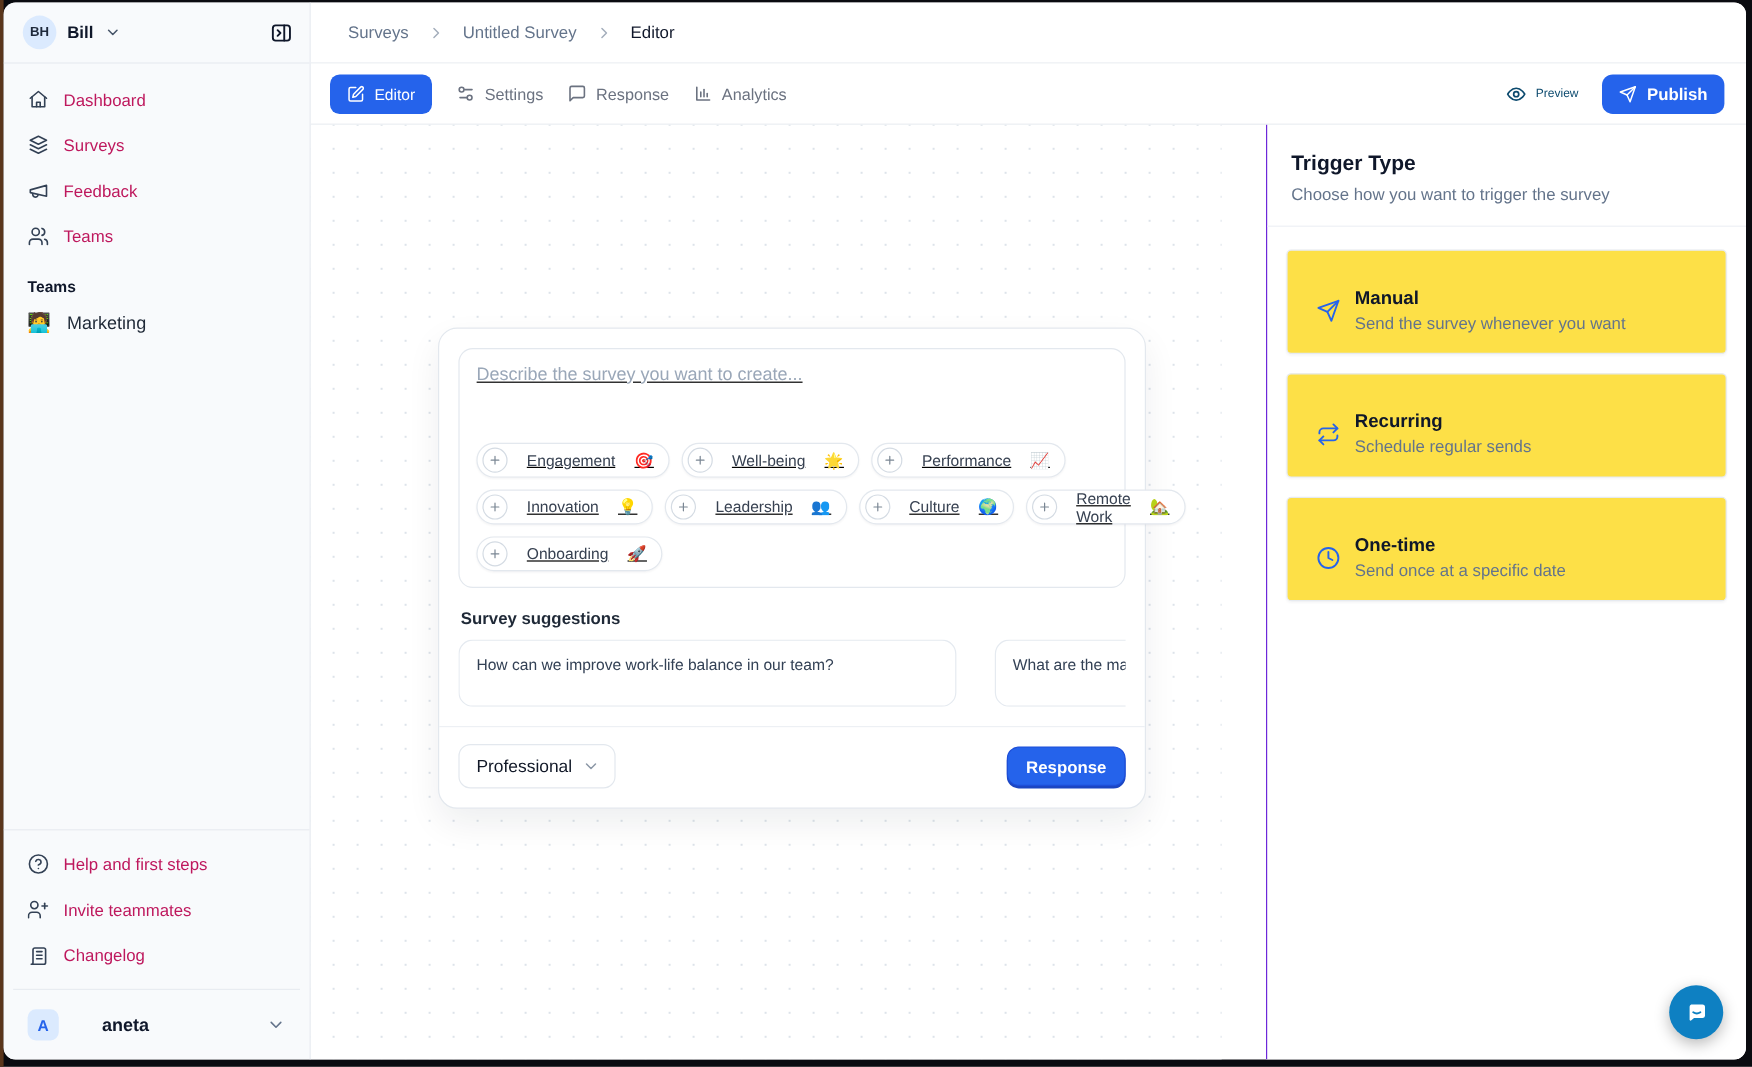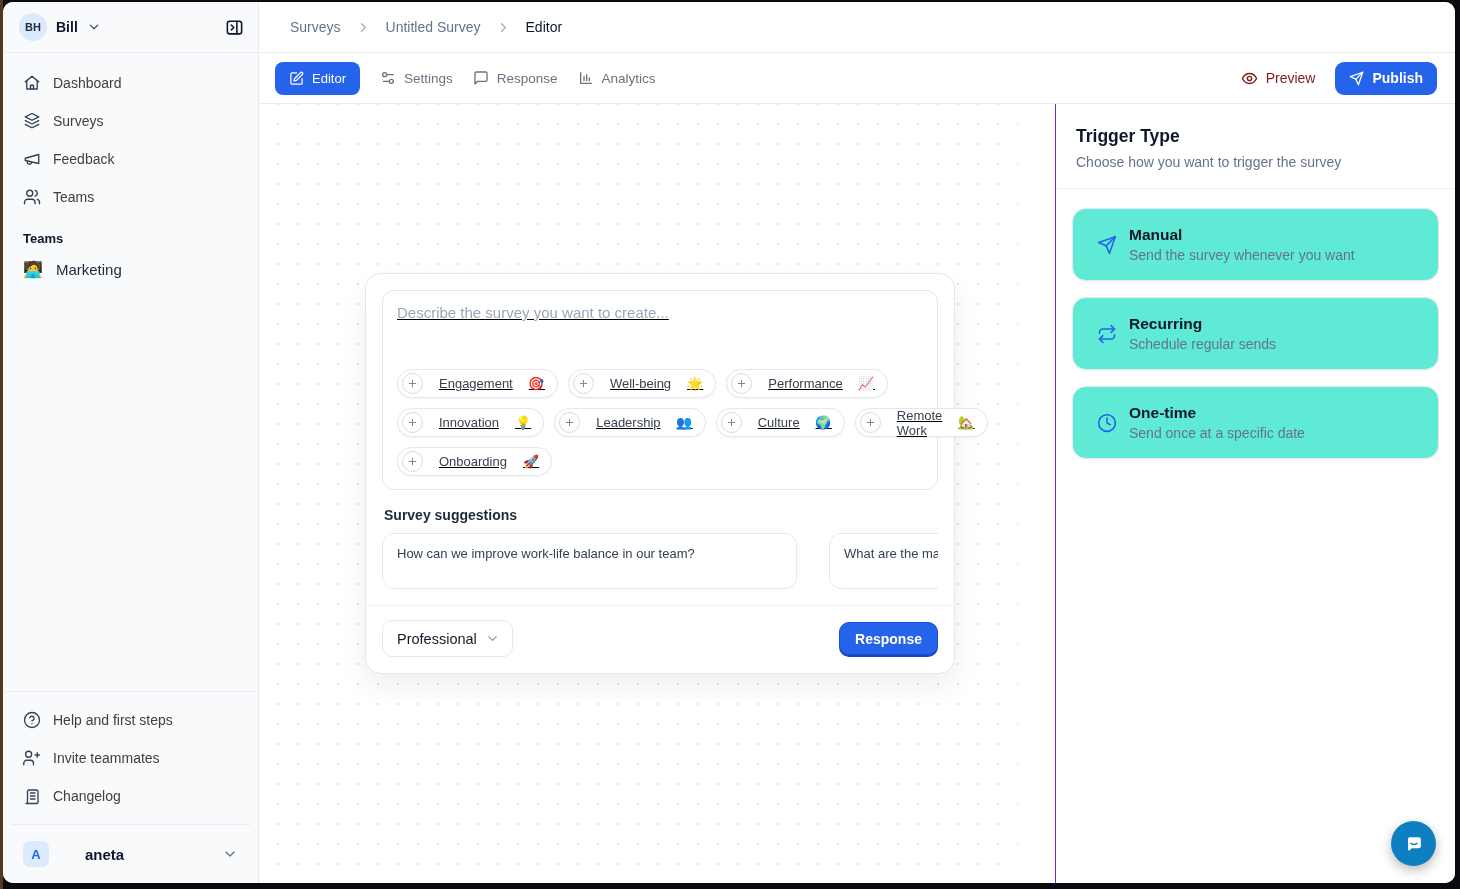--- a/index.html
+++ b/index.html
@@ -8,21 +8,21 @@
   .frame-left { position:absolute; left:0; top:0; width:3px; height:889px; background:#5a361c; }
   .app { position:absolute; left:3px; top:2px; width:1452px; height:881px; background:#fff; border-radius:10px; overflow:hidden; display:flex; }
 
   
   .sidebar { width:256px; background:#f8fafc; border-right:1px solid #e5e9ef; display:flex; flex-direction:column; flex-shrink:0; }
   .sb-head { height:51px; border-bottom:1px solid #e8ecf1; display:flex; align-items:center; padding:0 14px 0 16px; gap:9px; }
   .ws-avatar { width:28px; height:28px; border-radius:50%; background:#dbeafe; color:#1e293b; font-size:11px; font-weight:700; display:flex; align-items:center; justify-content:center; }
   .ws-name { font-size:14px; font-weight:700; color:#0f172a; }
   .sb-toggle { margin-left:auto; color:#0f172a; display:flex; cursor:pointer; }
   .sb-nav { padding:12px 12px 0; display:flex; flex-direction:column; gap:2px; }
-  .sb-item { height:36px; border-radius:8px; display:flex; align-items:center; gap:12px; padding:0 8px; color:#404040; font-size:14px; font-weight:500; cursor:pointer; }
+  .sb-item { height:36px; border-radius:8px; display:flex; align-items:center; gap:12px; padding:0 8px; color:#be185d; font-size:14px; font-weight:500; cursor:pointer; }
   .sb-item .ic { color:#334155; display:flex; }
   .sb-section { margin:16px 8px 6px 20px; font-size:13px; font-weight:700; color:#0f172a; }
   .team-item { height:34px; display:flex; align-items:center; padding:0 8px 0 20px; gap:13px; font-size:15px; font-weight:500; color:#1f2937; cursor:pointer; }
   .team-emoji { font-size:16px; }
   .sb-bottom { margin-top:auto; border-top:1px solid #e8ecf1; padding:10px 12px 8px; display:flex; flex-direction:column; gap:2px; }
   .sb-divider { border-top:1px solid #e8ecf1; margin:8px -4px 6px; }
   .user-row { height:42px; display:flex; align-items:center; gap:11px; padding:0 8px; cursor:pointer; }
   .user-avatar { width:26px; height:26px; border-radius:7px; background:#dbeafe; color:#2563eb; font-size:13px; font-weight:700; display:flex; align-items:center; justify-content:center; }
   .user-name { font-size:15px; font-weight:700; color:#0f172a;margin-left:25px; }
   .user-chevron { margin-left:auto; color:#64748b; display:flex; }
@@ -31,21 +31,21 @@
   .main { flex:1; display:flex; flex-direction:column; min-width:0; }
   .top-header { height:51px; border-bottom:1px solid #e8ecf1; display:flex; align-items:center; padding-left:31px; gap:15px; background:#fff; }
   .crumb { font-size:14px; color:#64748b; cursor:pointer; }
   .crumb.current { color:#0f172a; font-weight:500; cursor:default; }
   .crumb-sep { color:#a3adbb; display:flex; }
 
   .toolbar { height:51px; border-bottom:1px solid #e8ecf1; display:flex; align-items:center; padding:0 18px 0 16px; gap:20px; background:#fff; }
   .tab { display:flex; align-items:center; gap:8px; font-size:13.5px; color:#6b7280; font-weight:500; cursor:pointer; }
   .tab.active { background:#2563eb; color:#fff; height:33px; padding:0 14px; border-radius:8px; font-size:13px; }
   .toolbar-right { margin-left:auto; display:flex; align-items:center; gap:20px; }
-  .preview-btn { display:flex; align-items:center; gap:8px; font-size:14px; font-weight:500; color:#7f1d1d; cursor:pointer; }
+  .preview-btn { display:flex; align-items:center; gap:8px; font-size:10px; font-weight:500; color:#0c4a6e; cursor:pointer; }
   .publish-btn { height:33px; padding:0 14px; background:#2563eb; border:none; border-radius:9px; color:#fff; font-size:14px; font-weight:600; display:flex; align-items:center; gap:8px; cursor:pointer; font-family:inherit; }
 
   .content { flex:1; display:flex; min-height:0; }
   .canvas { flex:1; position:relative; background:#fff;
     background-image:radial-gradient(#dde3ea 1.15px, transparent 1.25px);
     background-size:20px 20px; background-position:9px 10px; }
 
   
   .composer { position:absolute; left:106px; top:169px; width:590px; background:#fff; border:1px solid #e3e8ee; border-radius:16px; box-shadow:0 12px 28px rgba(15,23,42,.07); padding:16px; }
   .prompt-box { border:1px solid #e3e8ee; border-radius:12px; height:200px; padding:13px 14px 13px; display:flex; flex-direction:column; background:#fff;text-decoration:underline; }
@@ -65,21 +65,21 @@
   .tone-select { height:37px; width:131px; border:1px solid #e3e8ee; border-radius:10px; background:#fff; display:flex; align-items:center; justify-content:space-between; padding:0 12px 0 14px; font-size:14.5px; font-weight:500; color:#111827; cursor:pointer; }
   .tone-select .ic { color:#8b97a6; display:flex; }
   .generate-btn { height:33px; padding:0 15px; background:#2563eb; border:1px solid #1d4ed8; box-shadow:0 2px 0 #1b46c2; border-radius:10px; color:#fff; font-size:14px; font-weight:600; cursor:pointer; font-family:inherit; }
 
   
   .trigger-panel { width:400px; border-left:1px solid #6d28d9; background:#fff; display:flex; flex-direction:column; flex-shrink:0;margin-left:37px; }
   .tp-head { padding:22px 20px 18px; border-bottom:1px solid #eef1f5; }
   .tp-title { font-size:17.5px; font-weight:700; color:#0f172a; }
   .tp-sub { margin-top:7px; font-size:14px; color:#64748b; }
   .tp-body { padding:19px 16px; display:flex; flex-direction:column; gap:16px; }
-  .tp-card { border:1px solid #e6eaf0; border-radius:14px; background:#5eead4; padding:17px 20px 17px 24px; display:flex; align-items:center; gap:12px; box-shadow:0 1px 2px rgba(16,24,40,.04); cursor:pointer; }
+  .tp-card { border:1px solid #e6eaf0; border-radius:4px; background:#fde047; padding:31px 20px 17px 24px; display:flex; align-items:center; gap:12px; box-shadow:0 1px 2px rgba(16,24,40,.04); cursor:pointer; }
   .tp-ic { color:#2563eb; display:flex; flex-shrink:0; }
   .tp-card-title { font-size:15.5px; font-weight:600; color:#0f172a; }
   .tp-card-desc { margin-top:3px; font-size:14px; color:#64748b; }
 
   .chat-btn { position:absolute; right:19px; bottom:17px; width:45px; height:45px; border-radius:50%; background:#0e80c2; display:flex; align-items:center; justify-content:center; box-shadow:0 4px 12px rgba(0,0,0,.28); cursor:pointer; border:none; }
 </style>
 </head>
 <body>
 
 <div class="frame-left"></div>

